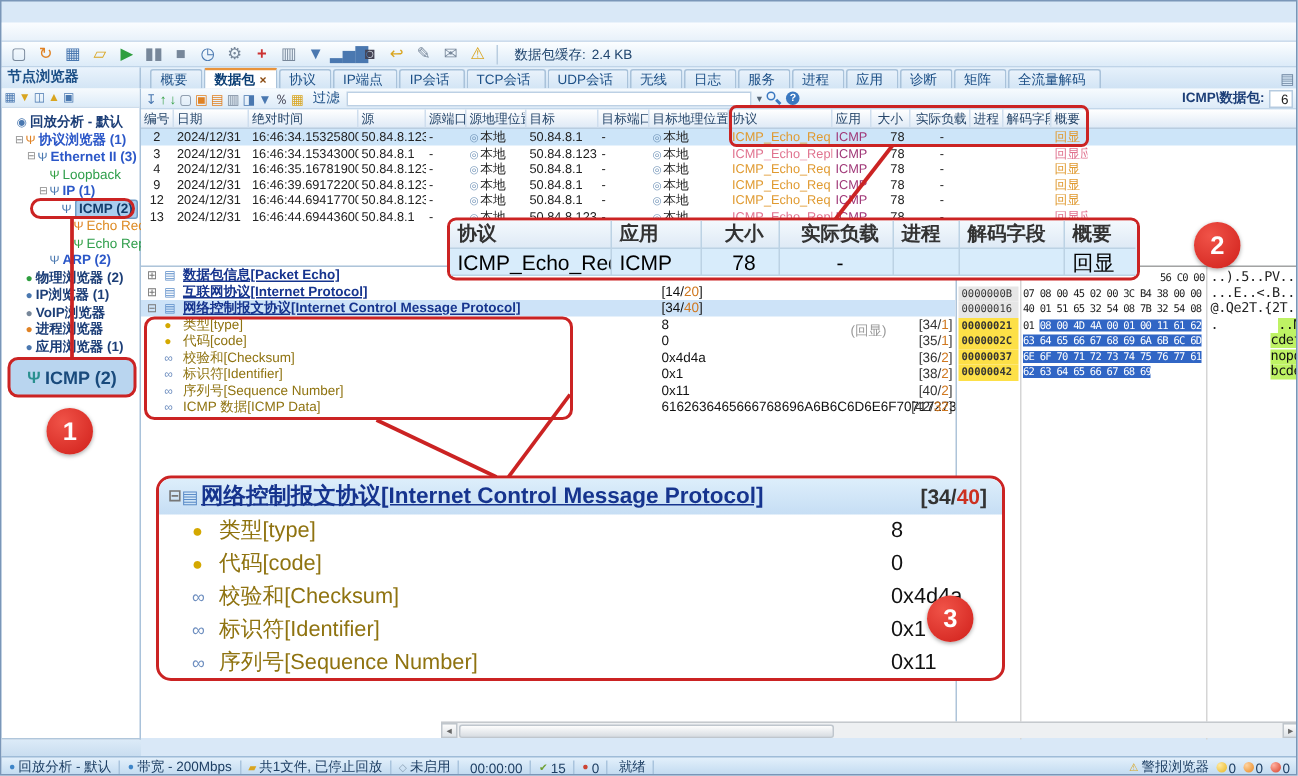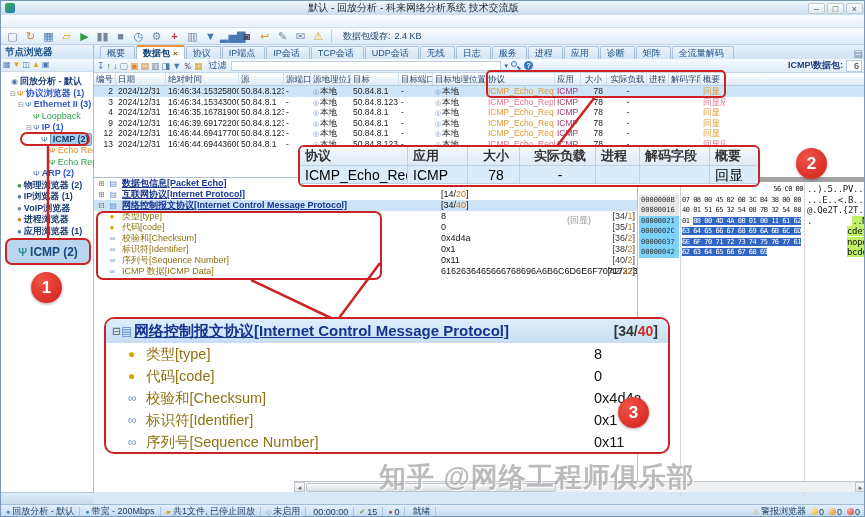--- a/index.html
+++ b/index.html
@@ -59,21 +59,21 @@
   .pcount{margin-left:auto;display:flex;align-items:center;gap:3px;font-size:9px;color:#1c3e77;font-weight:bold;padding-right:4px;}
   .pcount .cbox{background:#fff;border:1px solid #b6cbe0;min-width:16px;text-align:right;padding:0 2px;color:#222;font-weight:normal;}
 
   
   .pkt-header{position:absolute;left:93px;top:72px;width:772px;height:13px;background:linear-gradient(#ffffff,#dfeaf6);border-bottom:1px solid #b9cde0;display:flex;font-size:8.5px;color:#27476b;}
   .pkt-header .c{border-right:1px solid #cfdeee;line-height:12px;padding-left:2px;overflow:hidden;white-space:nowrap;}
   .pkt-rows{position:absolute;left:93px;top:85px;width:772px;height:91px;background:#fff;}
   .prow{display:flex;height:10.5px;line-height:10.5px;font-size:8.5px;color:#222;white-space:nowrap;}
   .prow.sel{background:#cde5f9;}
   .prow .c{overflow:hidden;padding-left:2px;}
-  .c.no{width:22px;text-align:right;padding-right:3px}.c.date{width:50px}.c.time{width:73px;text-align:left;padding-right:3px}
+  .c.no{width:22px;text-align:center;padding-right:3px}.c.date{width:50px}.c.time{width:73px;text-align:left;padding-right:3px}
   .c.src{width:45px}.c.sport{width:27px}.c.sloc{width:40px}.c.dst{width:48px}.c.dport{width:34px}.c.dloc{width:53px}
   .c.proto{width:69px}.c.app{width:26px;color:#a03878}.c.size{width:26px;text-align:right;padding-right:4px}
   .c.load{width:40px;text-align:center}.c.proc{width:22px}.c.dec{width:32px}.c.sum{width:24px}
   .c.loc::before{content:"◎";color:#6b8fb5;font-size:7px;margin-right:1px;}
   .prow .c.req{color:#e09a30}.prow .c.reply{color:#e0738f}
   .pkt-header .c.app,.pkt-header .c.size,.pkt-header .c.load{color:#27476b}
 
   
   .detail-pane{position:absolute;left:93px;top:176px;width:544px;height:315px;background:#fff;border-top:1px solid #aec4d9;border-right:1px solid #aec4d9;overflow:hidden;}
   .drow{position:relative;height:11px;line-height:11px;font-size:9px;white-space:nowrap;padding-left:4px;}
@@ -82,28 +82,28 @@
   .dic{display:inline-block;width:10px;font-size:8px;}
   .dic.doc{color:#5b8cc8}.dic.dot{color:#d4a800}.dic.lnk{color:#7090c0}
   .dlab.sec{color:#16348e;font-weight:bold;text-decoration:underline;}
   .dlab.fld{color:#8f7310;}
   .dval{position:absolute;left:347px;top:0;color:#111;max-width:265px;overflow:hidden;}
   .dval .vb{color:#d07820;}
   .dnote{position:absolute;right:46px;top:4px;color:#999;}
   .drng{position:absolute;right:2px;top:0;color:#333;}
   .drng .rb{color:#d07820;}
 
-  .hex-pane{position:absolute;left:637px;top:176px;width:228px;height:315px;background:#fff;border-top:5px solid #a3a3a3;font-family:"DejaVu Sans Mono",monospace;}
+  .hex-pane{position:absolute;left:637px;top:176px;width:228px;height:315px;background:#fff;border-top:1px solid #a3a3a3;font-family:"DejaVu Sans Mono",monospace;}
   .hex-vline1{position:absolute;left:42px;top:0;width:1px;height:315px;background:#d5d5d5;}
   .hex-vline2{position:absolute;left:166px;top:0;width:1px;height:315px;background:#d5d5d5;}
   .hex-rows{position:absolute;left:0;top:2px;width:228px;}
   .hrow{position:relative;height:10.5px;line-height:10.5px;}
   .hoff{position:absolute;left:1px;top:0;width:40px;background:#e6e6e6;color:#333;font-size:7px;padding-left:2px;}
   .hoff:empty{background:transparent;}
-  .hoff.osel{background:#7dd3fc;}
+  .hoff.osel{background:#fde047;font-weight:bold;}
   .hbytes{position:absolute;left:44px;top:0;width:121px;font-size:7px;letter-spacing:-0.5px;color:#222;}
   .r0 .hbytes{text-align:right;}
   .hbytes .hs{background:#3166c5;color:#fff;}
   .hascii{position:absolute;left:169px;top:0;width:58px;font-size:9px;letter-spacing:-0.3px;color:#222;}
   .hascii .as{background:#bef264;color:#111;margin-left:40px;}
 
   
   .hscroll{position:absolute;left:293px;top:480px;width:572px;height:11px;background:#eef0f2;border-top:1px solid #c5c9cd;display:flex;align-items:center;}
   .sbtn{width:11px;height:10px;font-size:7px;line-height:9px;text-align:center;color:#666;background:linear-gradient(#fcfcfc,#dfe3e7);border:1px solid #c0c6cc;}
   .sthumb{width:250px;height:9px;background:linear-gradient(#fdfdfd,#d8dde2);border:1px solid #bfc6cd;border-radius:2px;margin-left:1px;}
@@ -154,29 +154,20 @@
   .c3f .val{position:absolute;left:488px;color:#111;}
 
   
   .watermark{position:absolute;left:378px;top:458px;z-index:9;font-size:27px;font-weight:bold;letter-spacing:1px;color:rgba(150,150,150,0.65);text-shadow:1px 1px 0 rgba(255,255,255,.9);pointer-events:none;white-space:nowrap;}
 </style>
 </head>
 <body>
 
 <div id="app">
 
-  <div class="titlebar">
-    <span class="appicon"></span>
-    <span class="title-text">默认 - 回放分析 - 科来网络分析系统 技术交流版</span>
-    <span class="winbtns">
-      <span class="winbtn">–</span>
-      <span class="winbtn">□</span>
-      <span class="winbtn">×</span>
-    </span>
-  </div>
 
   <div class="menubar">
 
   <span class="menu-item"></span>
       <span class="menu-item"></span>
       <span class="menu-item"></span>
       <span class="menu-item"></span>
       <span class="menu-item"></span>
       <span class="menu-item"></span>
       <span class="menu-item"></span>
@@ -800,15 +791,14 @@
           </span>
 
           <span class="acount">
             <span class="ball r"></span>
             <span>0</span>
           </span>
         </span>
     </span>
   </div>
 
-  <div class="watermark">知乎 @网络工程师俱乐部</div>
 
 </div>
 
 </body></html>

